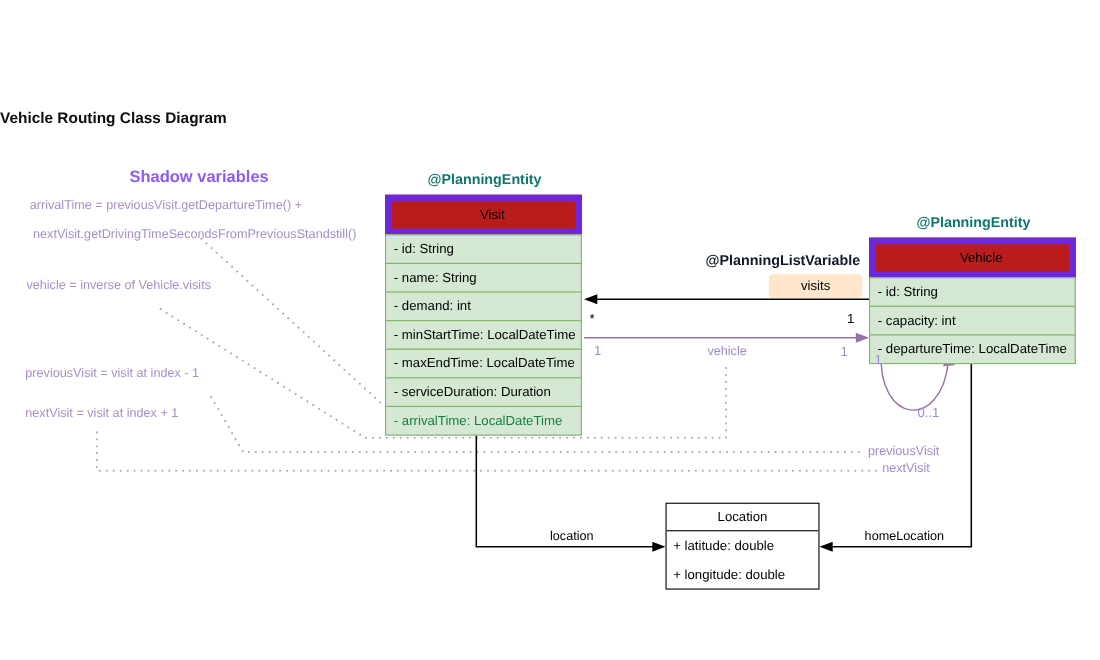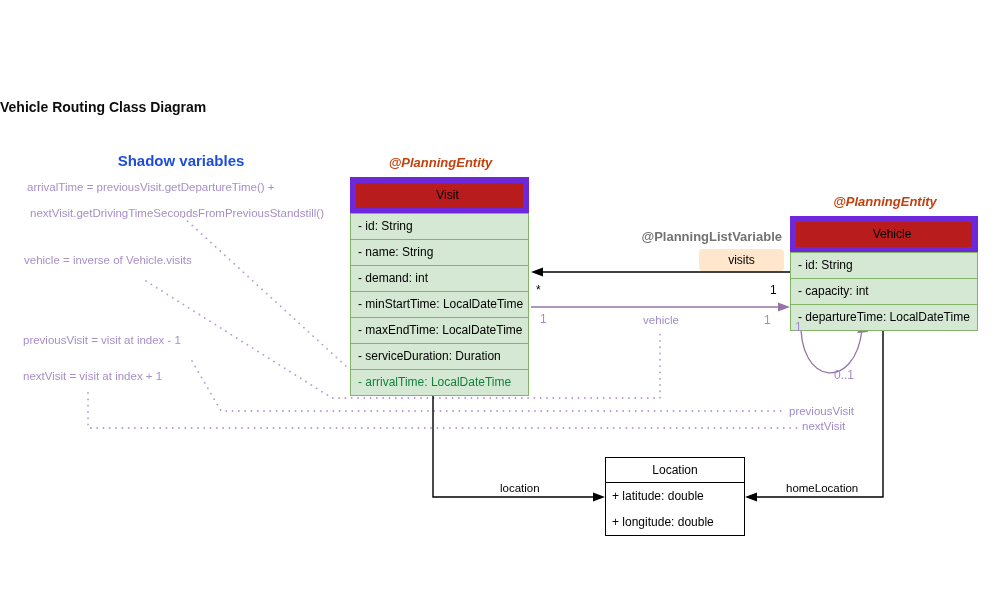--- a/index.html
+++ b/index.html
@@ -1,23 +1,23 @@
 <!DOCTYPE html>
 <html><head>
 <meta charset="utf-8">
 <style>
   html,body{margin:0;padding:0;background:#fff;}
   .canvas{position:relative;width:1000px;height:600px;background:#ffffff;
           font-family:"Liberation Sans",sans-serif;overflow:hidden;}
   .abs{position:absolute;text-align:center;}
   .title{left:0;top:99px;width:812px;text-align:left;font-size:14px;font-weight:bold;color:#0d0d0d;}
-  .shadow-head{left:76px;top:152px;width:210px;text-align:center;font-size:15px;font-weight:bold;color:#1d4ed8;}
+  .shadow-head{left:76px;top:152px;width:210px;text-align:center;font-size:15px;font-weight:bold;color:#8b5cf6;}
   .shadow-line{font-size:11.5px;color:#a78fc6;white-space:nowrap;}
-  .anno-green{font-size:13px;font-weight:bold;color:#c2410c;font-style:italic;}
-  .anno-orange{font-size:13px;font-weight:bold;color:#737373;}
+  .anno-green{font-size:13px;font-weight:bold;color:#0f766e;}
+  .anno-orange{font-size:13px;font-weight:bold;color:#0f172a;}
   .uml{position:absolute;font-size:12px;color:#000;}
   .uml .hdr{background:#b91c1c;border:6px solid #6d28d9;height:25px;line-height:25px;text-align:center;padding-left:16px;}
   .uml .row{background:#d5e8d4;border:1px solid #82b366;height:25px;line-height:25px;
             padding-left:7px;margin-top:-1px;white-space:nowrap;overflow:hidden;}
   .uml .row.shadow-attr{color:#15803d;}
   .loc{position:absolute;left:605px;top:457px;width:138px;border:1px solid #000;background:#fff;font-size:12px;color:#000;}
   .loc .hdr{height:24px;line-height:24px;text-align:center;border-bottom:1px solid #000;}
   .loc .row{height:26px;line-height:26px;padding-left:6px;white-space:nowrap;}
   .chip{left:699px;top:249px;width:85px;height:22px;line-height:22px;border-radius:4px;
         background:#ffe6cc;text-align:center;font-size:12px;color:#000;}

